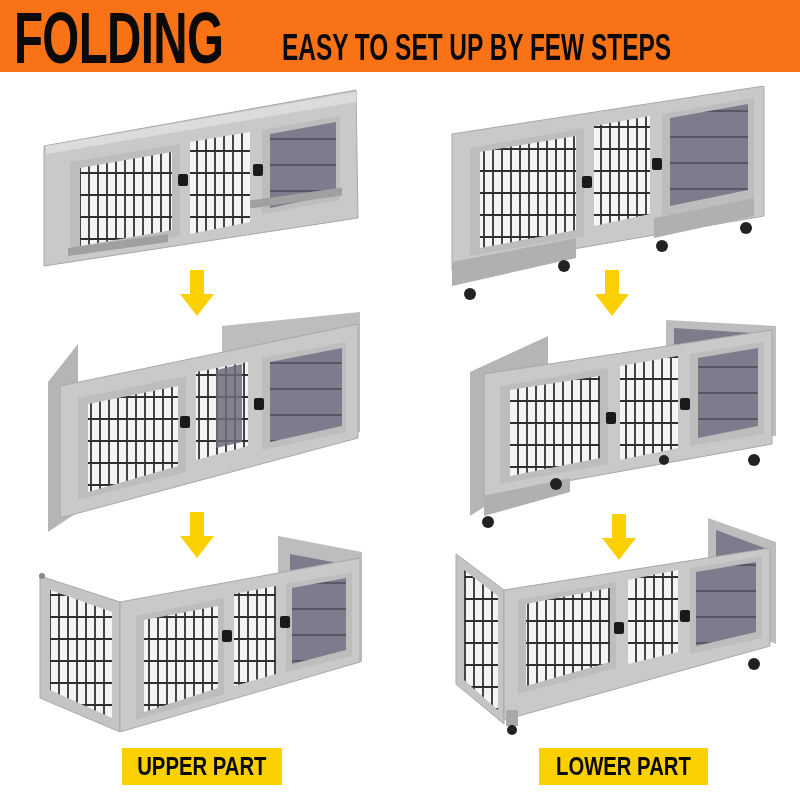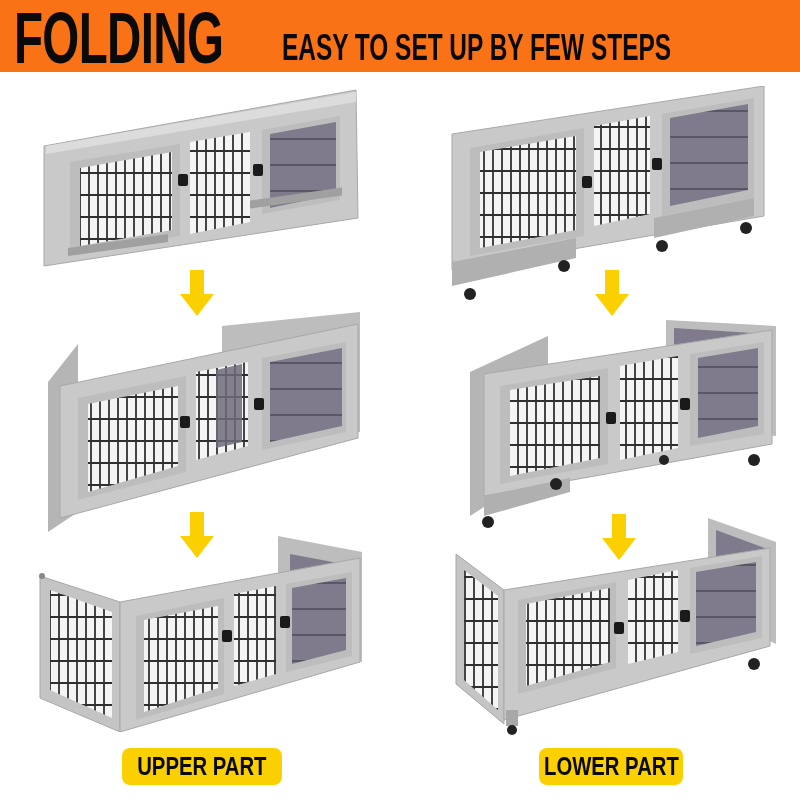--- a/index.html
+++ b/index.html
@@ -26,21 +26,21 @@
     white-space: nowrap;
   }
 
   .step { position: absolute; }
   .step svg { display: block; }
 
   .arrow { position: absolute; width: 34px; height: 48px; }
   .arrow svg { display: block; }
 
   .badge {
-    position: absolute; height: 37px; background: #fbd000; border-radius: 8px;
+    position: absolute; height: 37px; background: #fbd000; border-radius: 0;
     display: flex; align-items: center; justify-content: center;
   }
   .badge span {
     display: inline-block; font-family: "Liberation Sans", sans-serif; font-weight: 700;
     font-size: 26px; color: #0a0a0a; transform: scaleX(0.78); white-space: nowrap;
   }
 </style>
 </head>
 <body>
 
@@ -207,15 +207,15 @@
     <polygon points="238,54 310,42 310,124 238,140" fill="#bdbdbd"></polygon>
     <polygon points="244,58 304,48 304,118 244,132" fill="url(#slats)"></polygon>
     <rect x="162" y="108" width="10" height="12" fill="#1a1a1a" rx="2"></rect>
     <rect x="228" y="96" width="10" height="12" fill="#1a1a1a" rx="2"></rect>
     <rect x="54" y="196" width="12" height="16" fill="#a8a8a8"></rect>
     <circle cx="60" cy="216" r="5" fill="#222"></circle>
     <circle cx="302" cy="150" r="6" fill="#222"></circle>
   </svg>
 </div>
 
-<div class="badge" style="left:539px; top:748px; width:144px;">
+<div class="badge" style="left:539px; top:748px; width:169px;">
   <span>LOWER PART</span>
 </div>
 
 </body></html>

